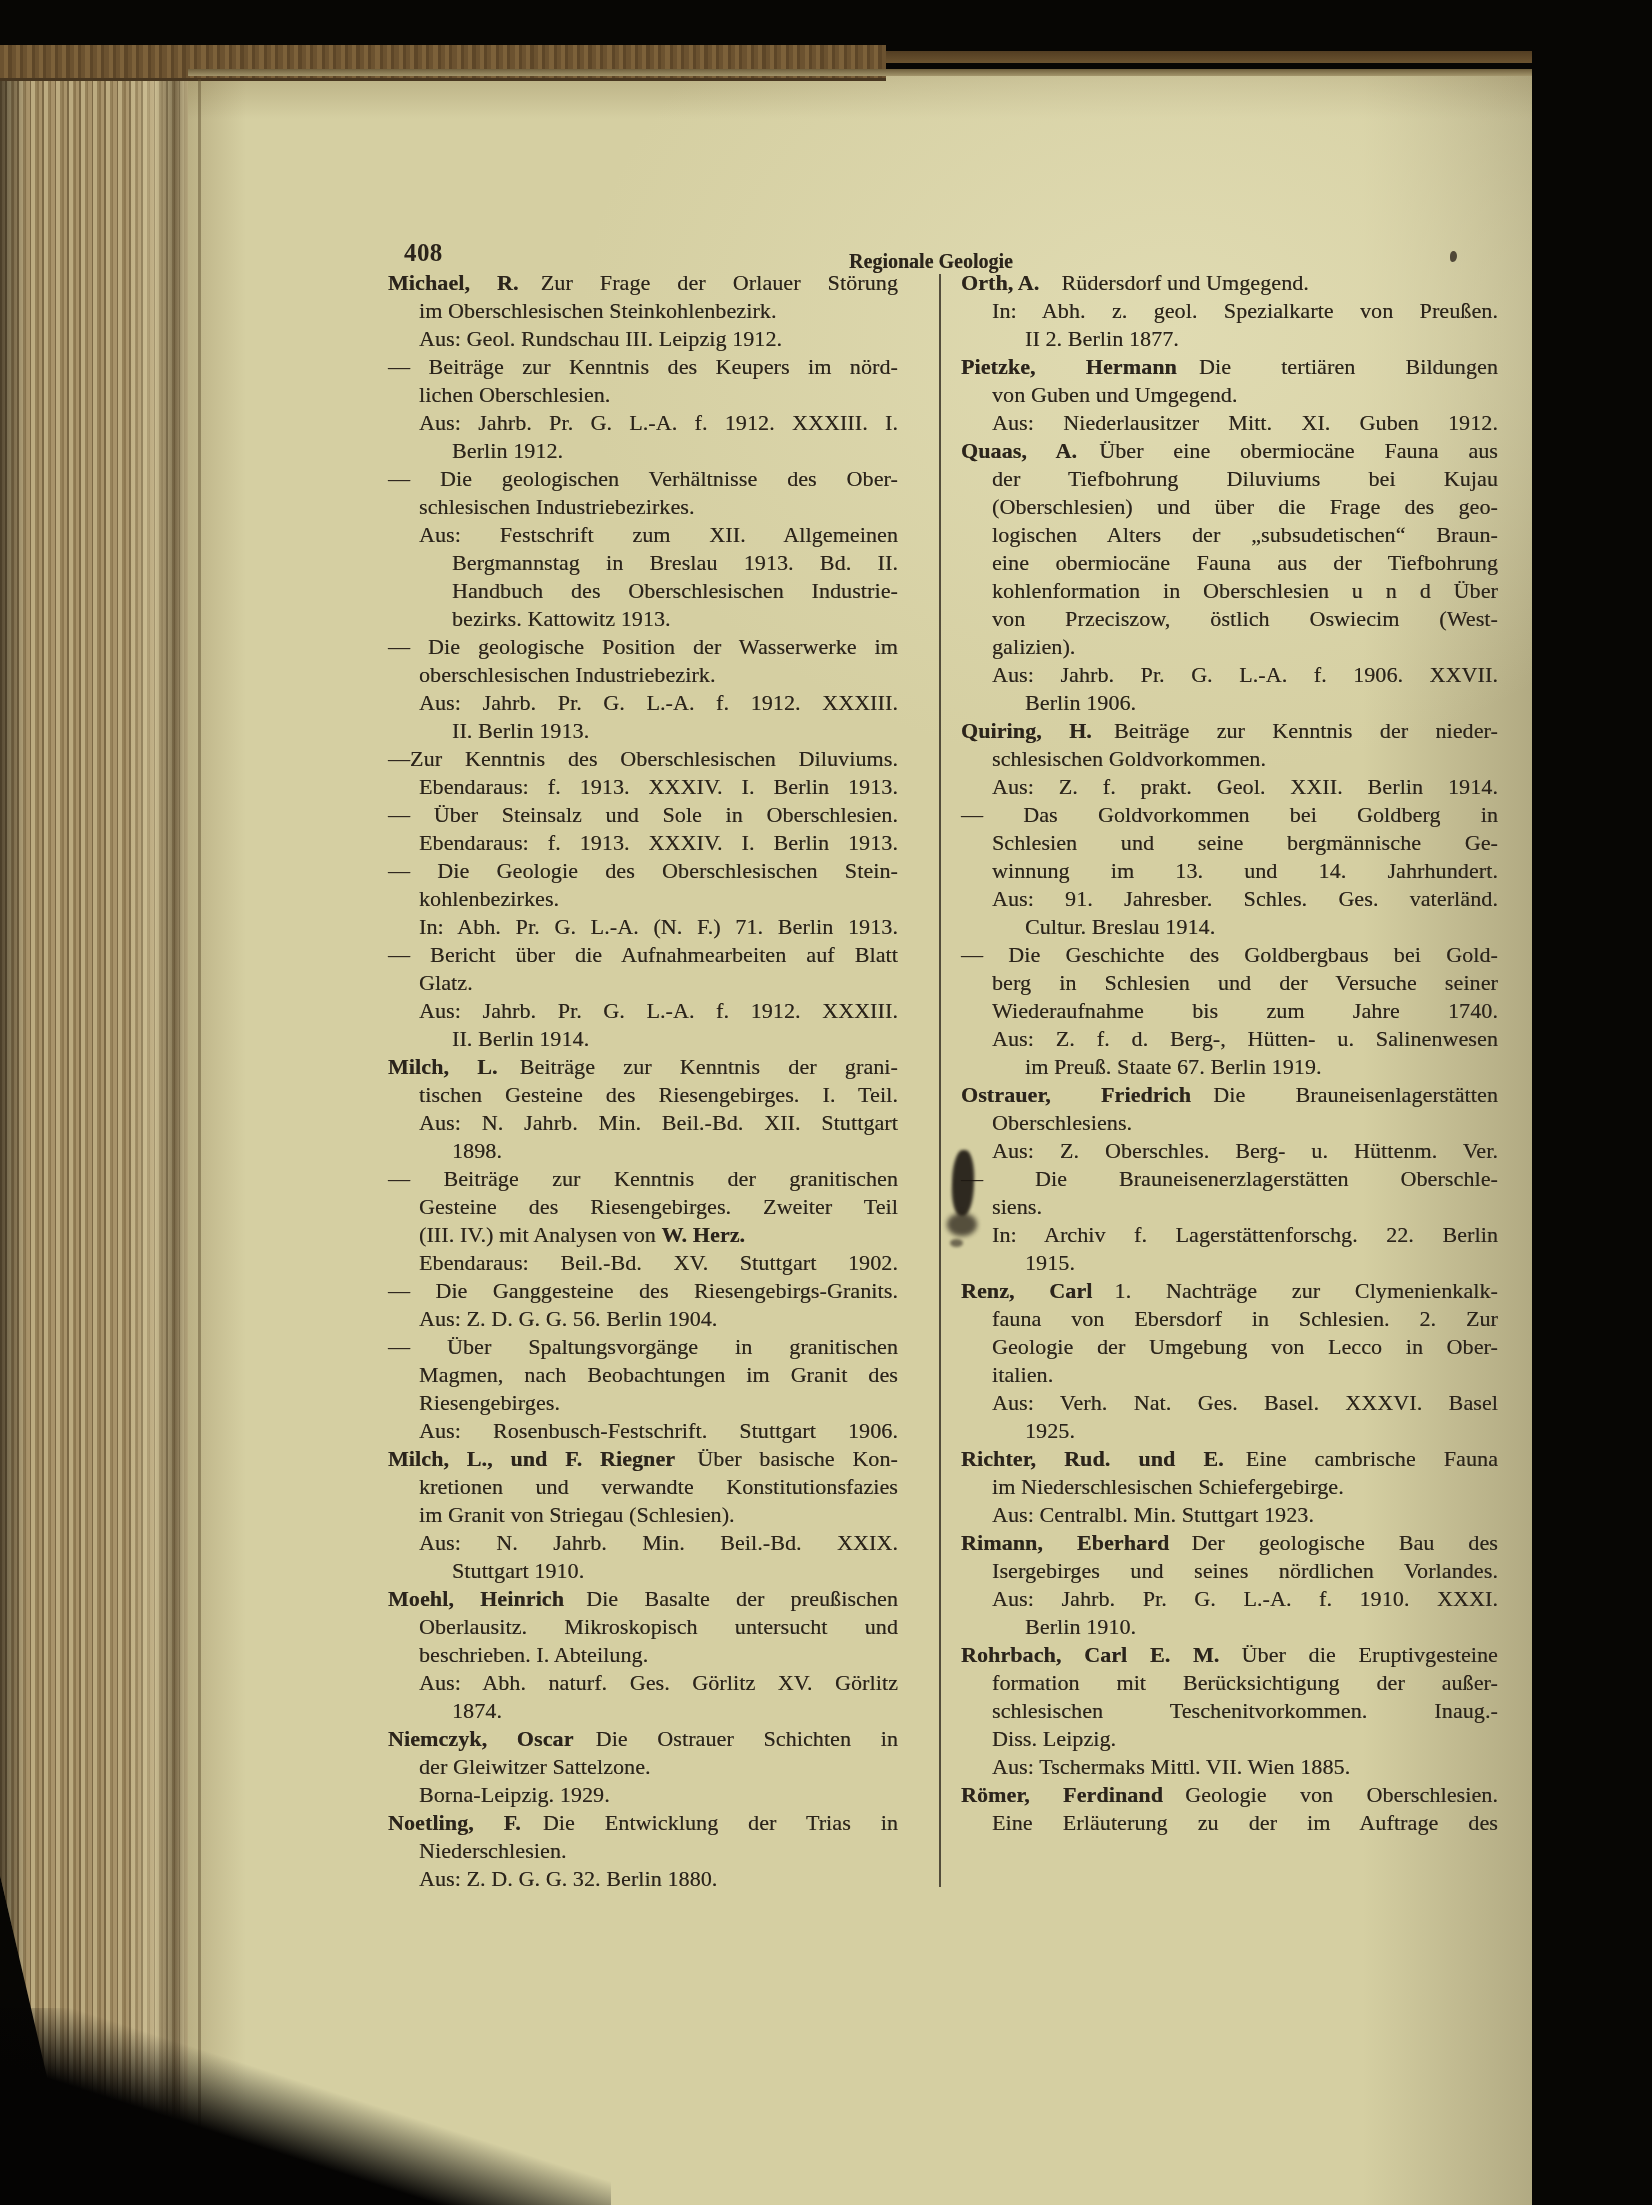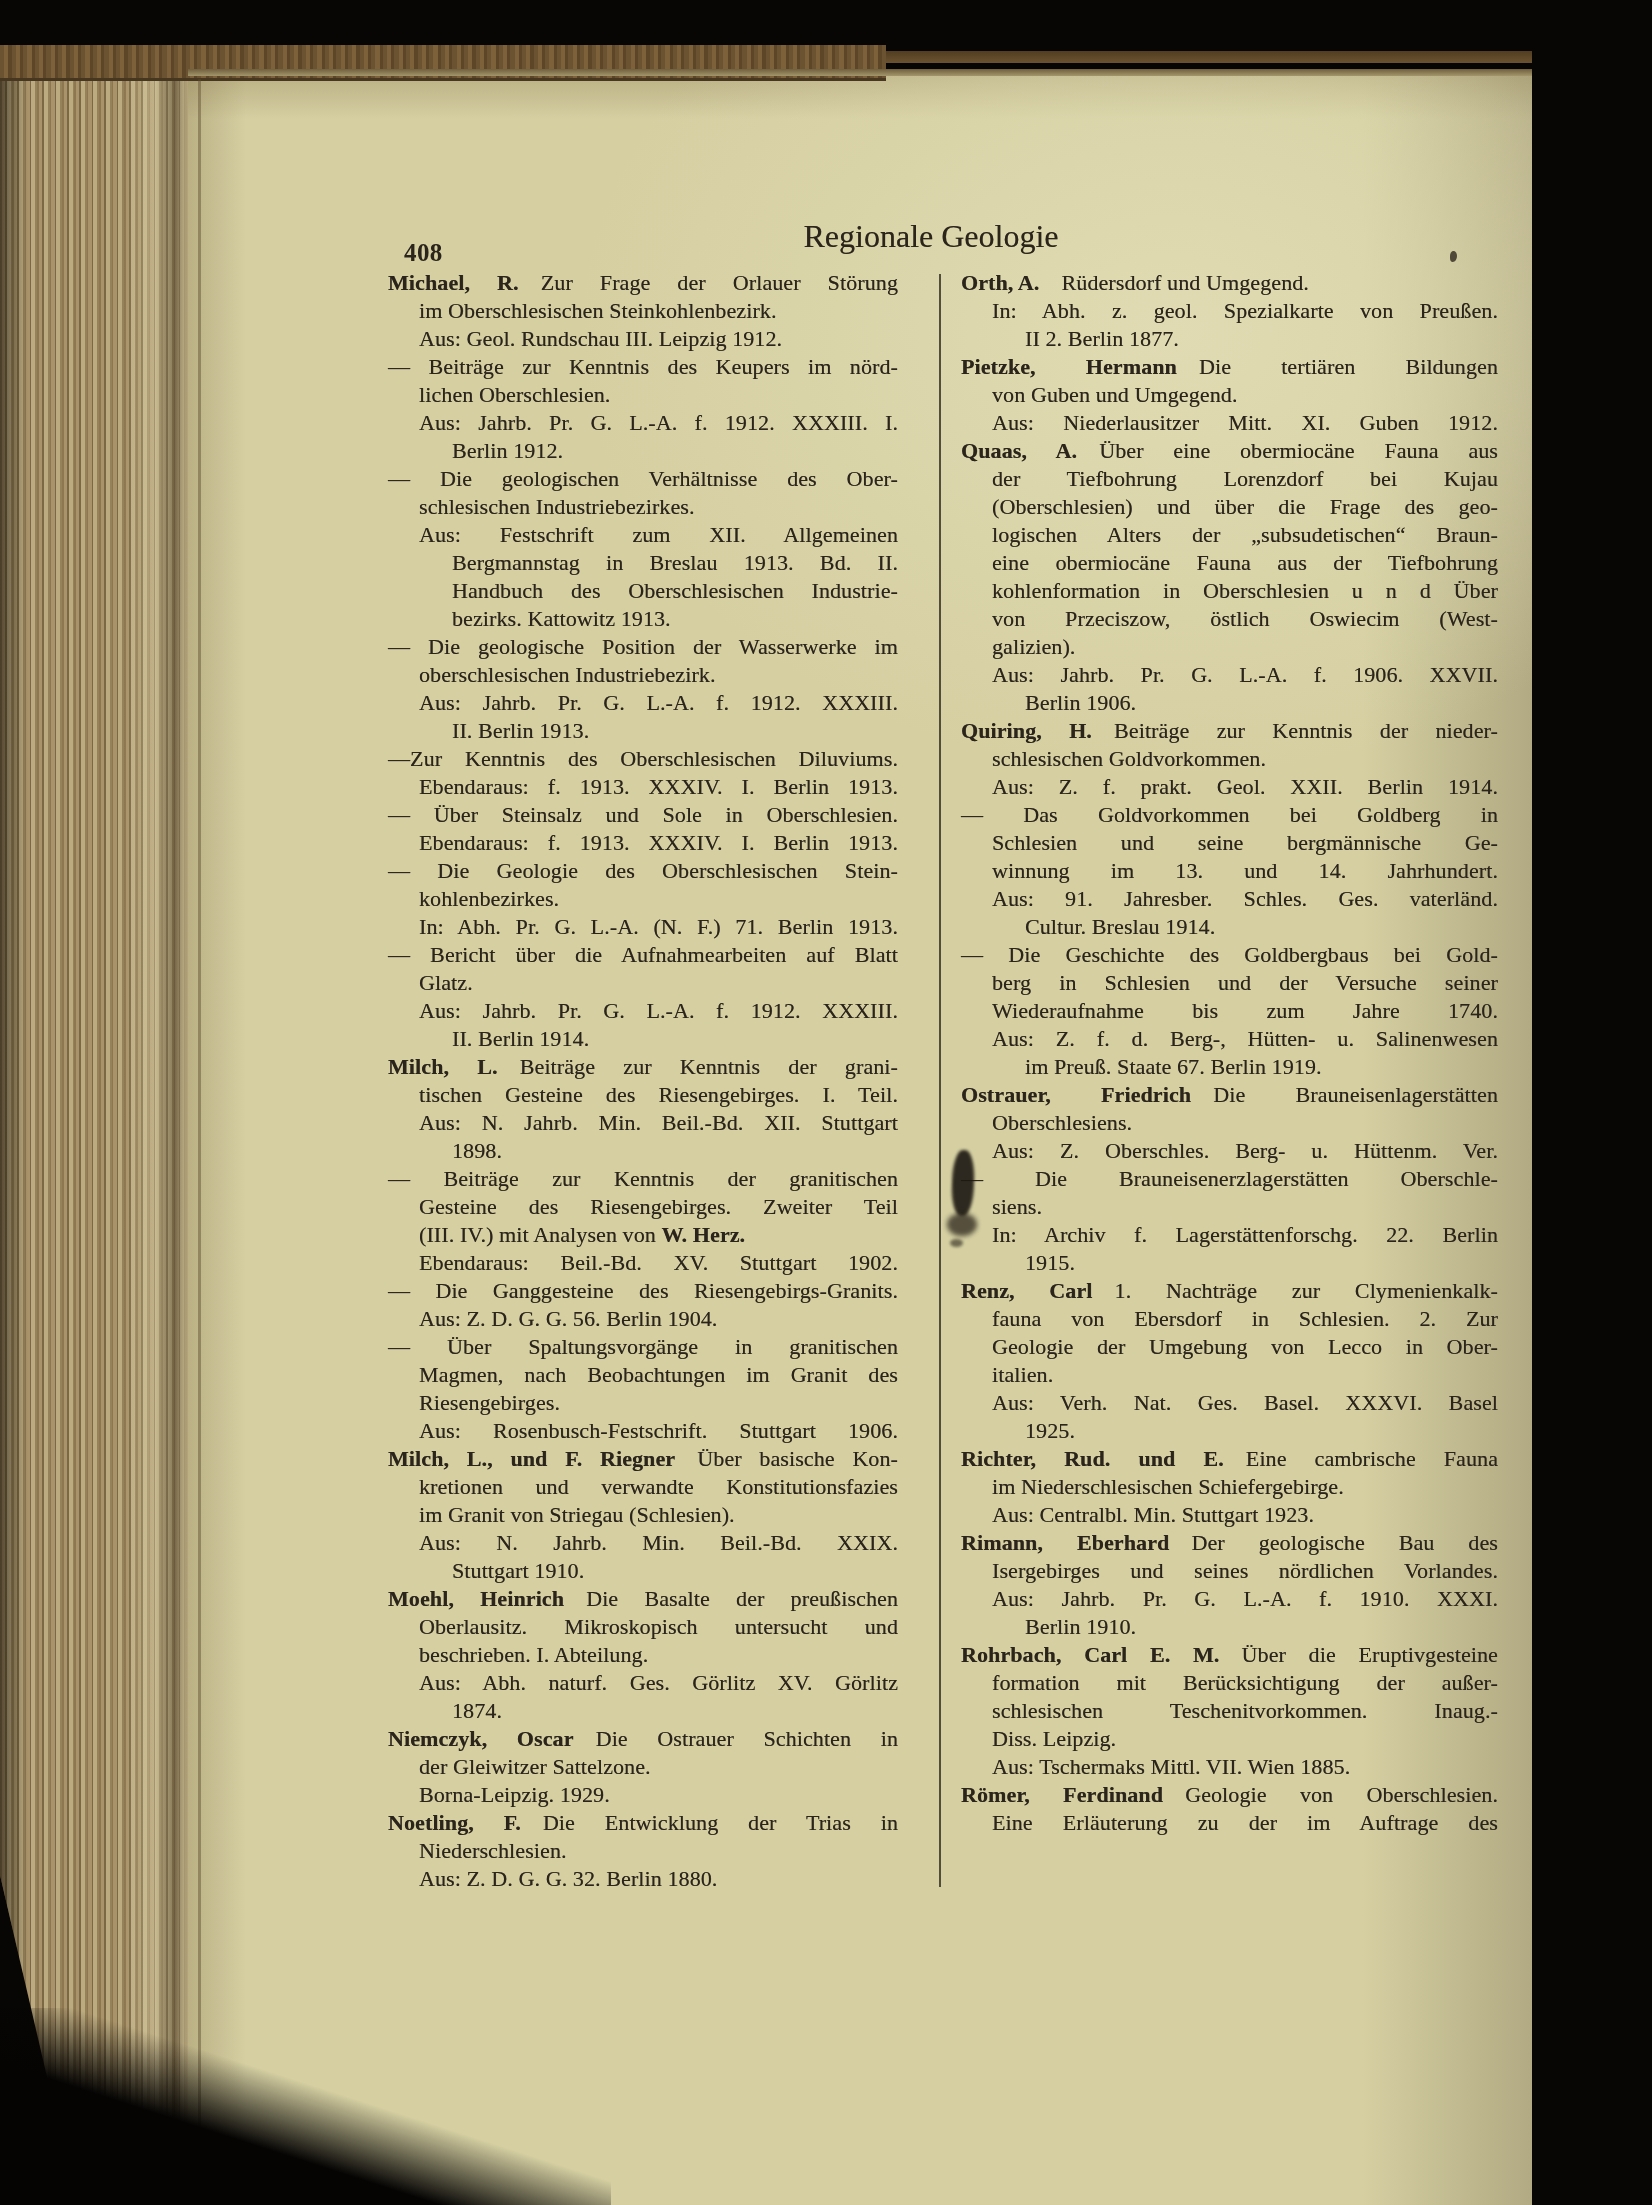--- a/index.html
+++ b/index.html
@@ -33,22 +33,22 @@
     background:linear-gradient(90deg, rgba(75,63,38,0) 0%, rgba(75,63,38,.35) 45%, rgba(33,27,16,.58) 82%, rgba(58,48,28,.5) 100%);}
   .next-page{position:absolute;left:1603px;top:61px;width:50px;height:2144px;z-index:4;
     background:linear-gradient(90deg,#93896a 0,#c2bb94 10px,#d6d0aa 25px,#d9d4ae 100%);}
   .bottom-shadow{position:absolute;left:0;top:2008px;width:611px;height:197px;z-index:6;
     background:linear-gradient(to top right, #050403 36%, rgba(5,4,3,0) 56%);}
 
   
   .print{color:#2b241b;}
   .page-number{position:absolute;left:404px;top:238px;height:30px;line-height:30px;z-index:5;
     font-size:25px;font-weight:700;letter-spacing:0.4px;color:#2b241b;}
-  .running-header{position:absolute;left:931px;top:221px;height:30px;line-height:30px;z-index:5;
-    transform:translateX(-50%);font-size:32px;font-weight:400;color:#2b241b;
+  .running-header{position:absolute;left:931px;top:246px;height:30px;line-height:30px;z-index:5;
+    transform:translateX(-50%);font-size:20px;font-weight:700;color:#2b241b;
     text-shadow:0.2px 0.2px 0 rgba(40,33,24,.5);white-space:nowrap;}
   .col{position:absolute;top:269px;z-index:5;}
   .col-left{left:388px;width:510px;}
   .col-right{left:961px;width:537px;}
   .divider{position:absolute;left:939px;top:274px;width:1.7px;height:1613px;z-index:5;
     background:rgba(45,38,28,.78);}
   .line{height:28px;line-height:28px;font-size:22px;color:#2b241b;white-space:nowrap;
     letter-spacing:0.1px;text-shadow:0.2px 0.2px 0 rgba(40,33,24,.55);}
   .line span{display:inline;}
   .line .b{font-weight:700;}
@@ -145,21 +145,21 @@
     </div>
   <div class="divider"></div>
   <div class="col col-right print">
       <div class="line ind0"><span class="b">Orth, A.</span><span class="r"> Rüdersdorf und Umgegend.</span></div>
       <div class="line ind1 just"><span class="r">In: Abh. z. geol. Spezialkarte von Preußen.</span></div>
       <div class="line ind2"><span class="r">II 2. Berlin 1877.</span></div>
       <div class="line ind0 just"><span class="b">Pietzke, Hermann</span><span class="r"> Die tertiären Bildungen</span></div>
       <div class="line ind1"><span class="r">von Guben und Umgegend.</span></div>
       <div class="line ind1 just"><span class="r">Aus: Niederlausitzer Mitt. XI. Guben 1912.</span></div>
       <div class="line ind0 just"><span class="b">Quaas, A.</span><span class="r"> Über eine obermiocäne Fauna aus</span></div>
-      <div class="line ind1 just"><span class="r">der Tiefbohrung Lorenzdorf bei Kujau</span></div>
+      <div class="line ind1 just"><span class="r">der Tiefbohrung Diluviums bei Kujau</span></div>
       <div class="line ind1 just"><span class="r">(Oberschlesien) und über die Frage des geo-</span></div>
       <div class="line ind1 just"><span class="r">logischen Alters der „subsudetischen“ Braun-</span></div>
       <div class="line ind1 just"><span class="r">eine obermiocäne Fauna aus der Tiefbohrung</span></div>
       <div class="line ind1 just"><span class="r">kohlenformation in Oberschlesien u n d Über</span></div>
       <div class="line ind1 just"><span class="r">von Przeciszow, östlich Oswiecim (West-</span></div>
       <div class="line ind1"><span class="r">galizien).</span></div>
       <div class="line ind1 just"><span class="r">Aus: Jahrb. Pr. G. L.-A. f. 1906. XXVII.</span></div>
       <div class="line ind2"><span class="r">Berlin 1906.</span></div>
       <div class="line ind0 just"><span class="b">Quiring, H.</span><span class="r"> Beiträge zur Kenntnis der nieder-</span></div>
       <div class="line ind1"><span class="r">schlesischen Goldvorkommen.</span></div>

